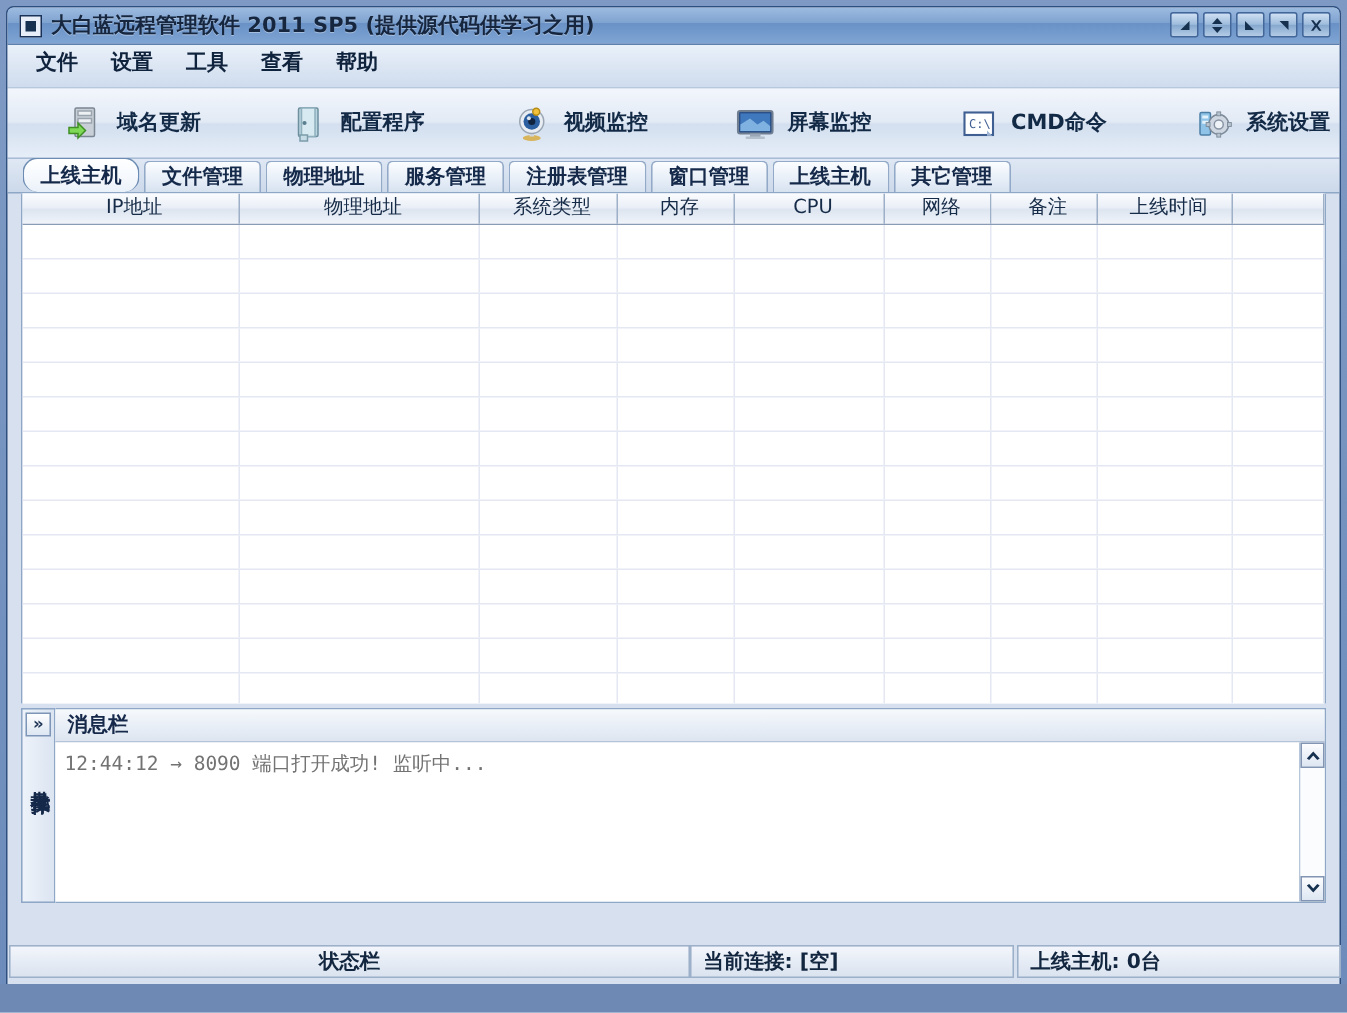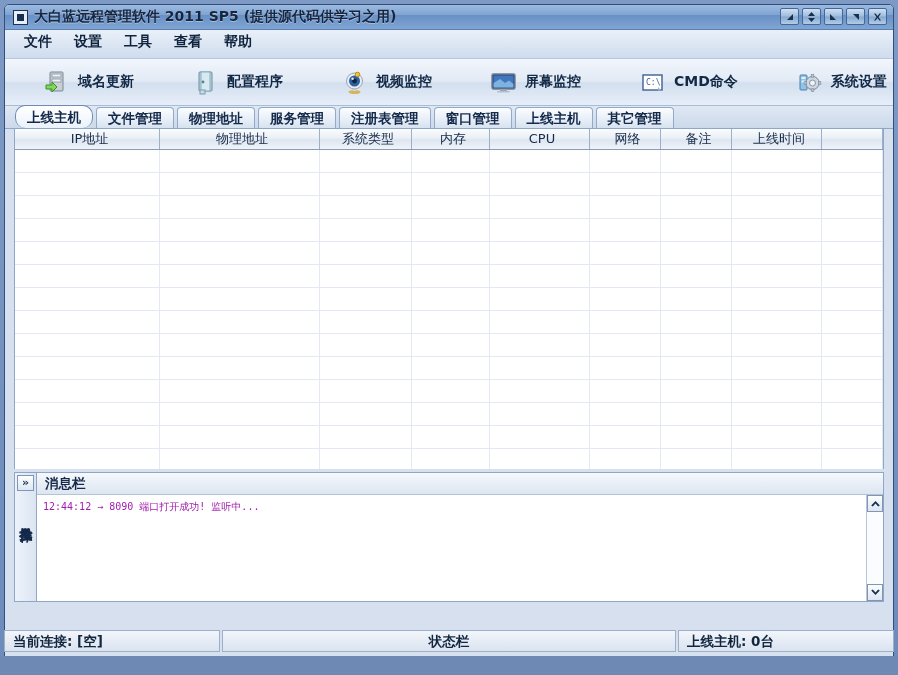--- a/index.html
+++ b/index.html
@@ -274,22 +274,22 @@
     line-height: 21px;
     padding-left: 8px;
     box-sizing: border-box;
     cursor: default;
   }
   .msgbodyrow { flex:1; display:flex; min-height:0; }
   .msgbody {
     flex: 1;
     background: #fff;
     font-family: "DejaVu Sans Mono", "Liberation Mono", monospace;
-    font-size: 10px;
-    color: #a21caf;
+    font-size: 13px;
+    color: #737373;
     padding: 5px 6px;
     box-sizing: border-box;
     overflow: hidden;
     white-space: nowrap;
   }
   .vscroll {
     width: 17px;
     background: #f3f6fa;
     border-left: 1px solid #b8c6d9;
     display: flex;
@@ -669,17 +669,17 @@
                   <path d="M1.2 2.4 L5.5 7 L9.8 2.4 L8.2 1.4 L5.5 4.4 L2.8 1.4 Z" fill="#16304f"></path>
                 </svg>
             </div>
           </div>
         </div>
       </div>
     </div>
   </div>
 
   <div class="statusbar">
+    <div class="scell s2">状态栏</div>
     <div class="scell s1">当前连接: [空]</div>
-    <div class="scell s2">状态栏</div>
     <div class="scell s3">上线主机: 0台</div>
   </div>
 </div>
 
 </body></html>

